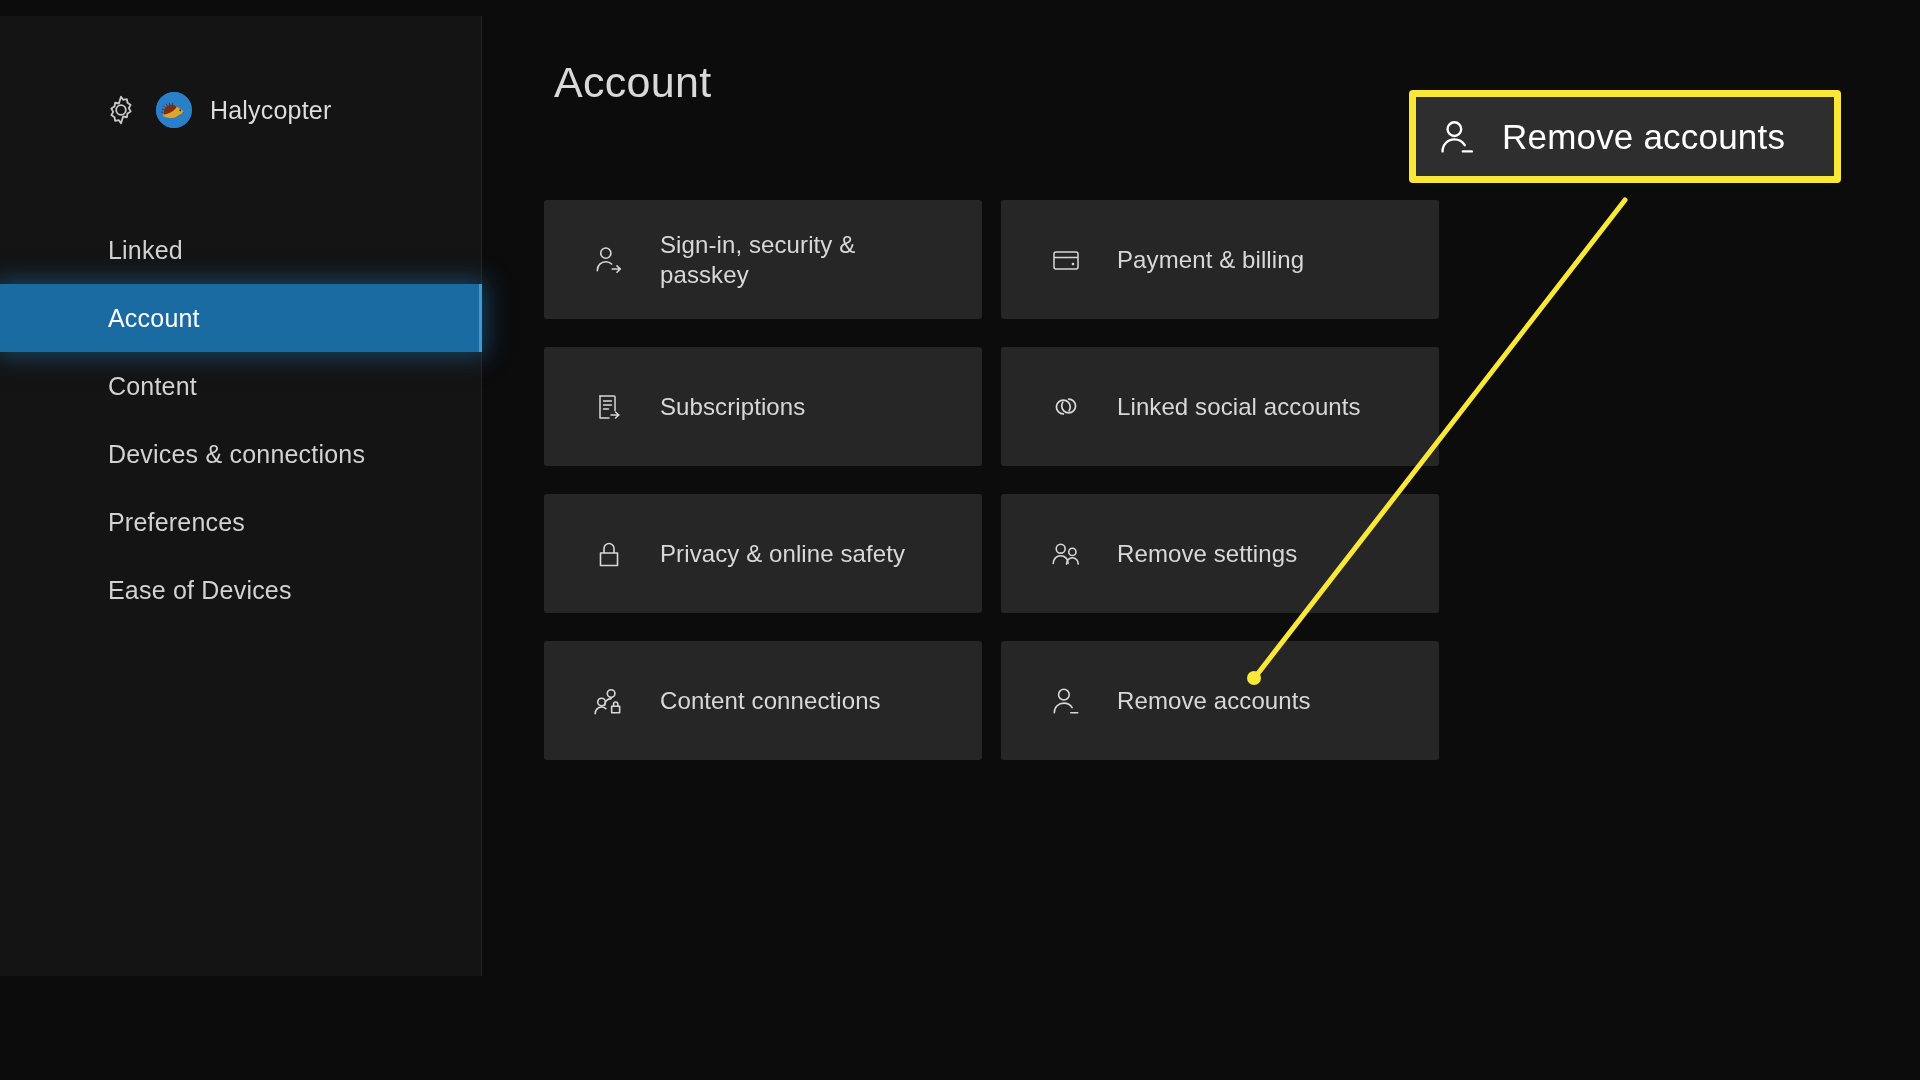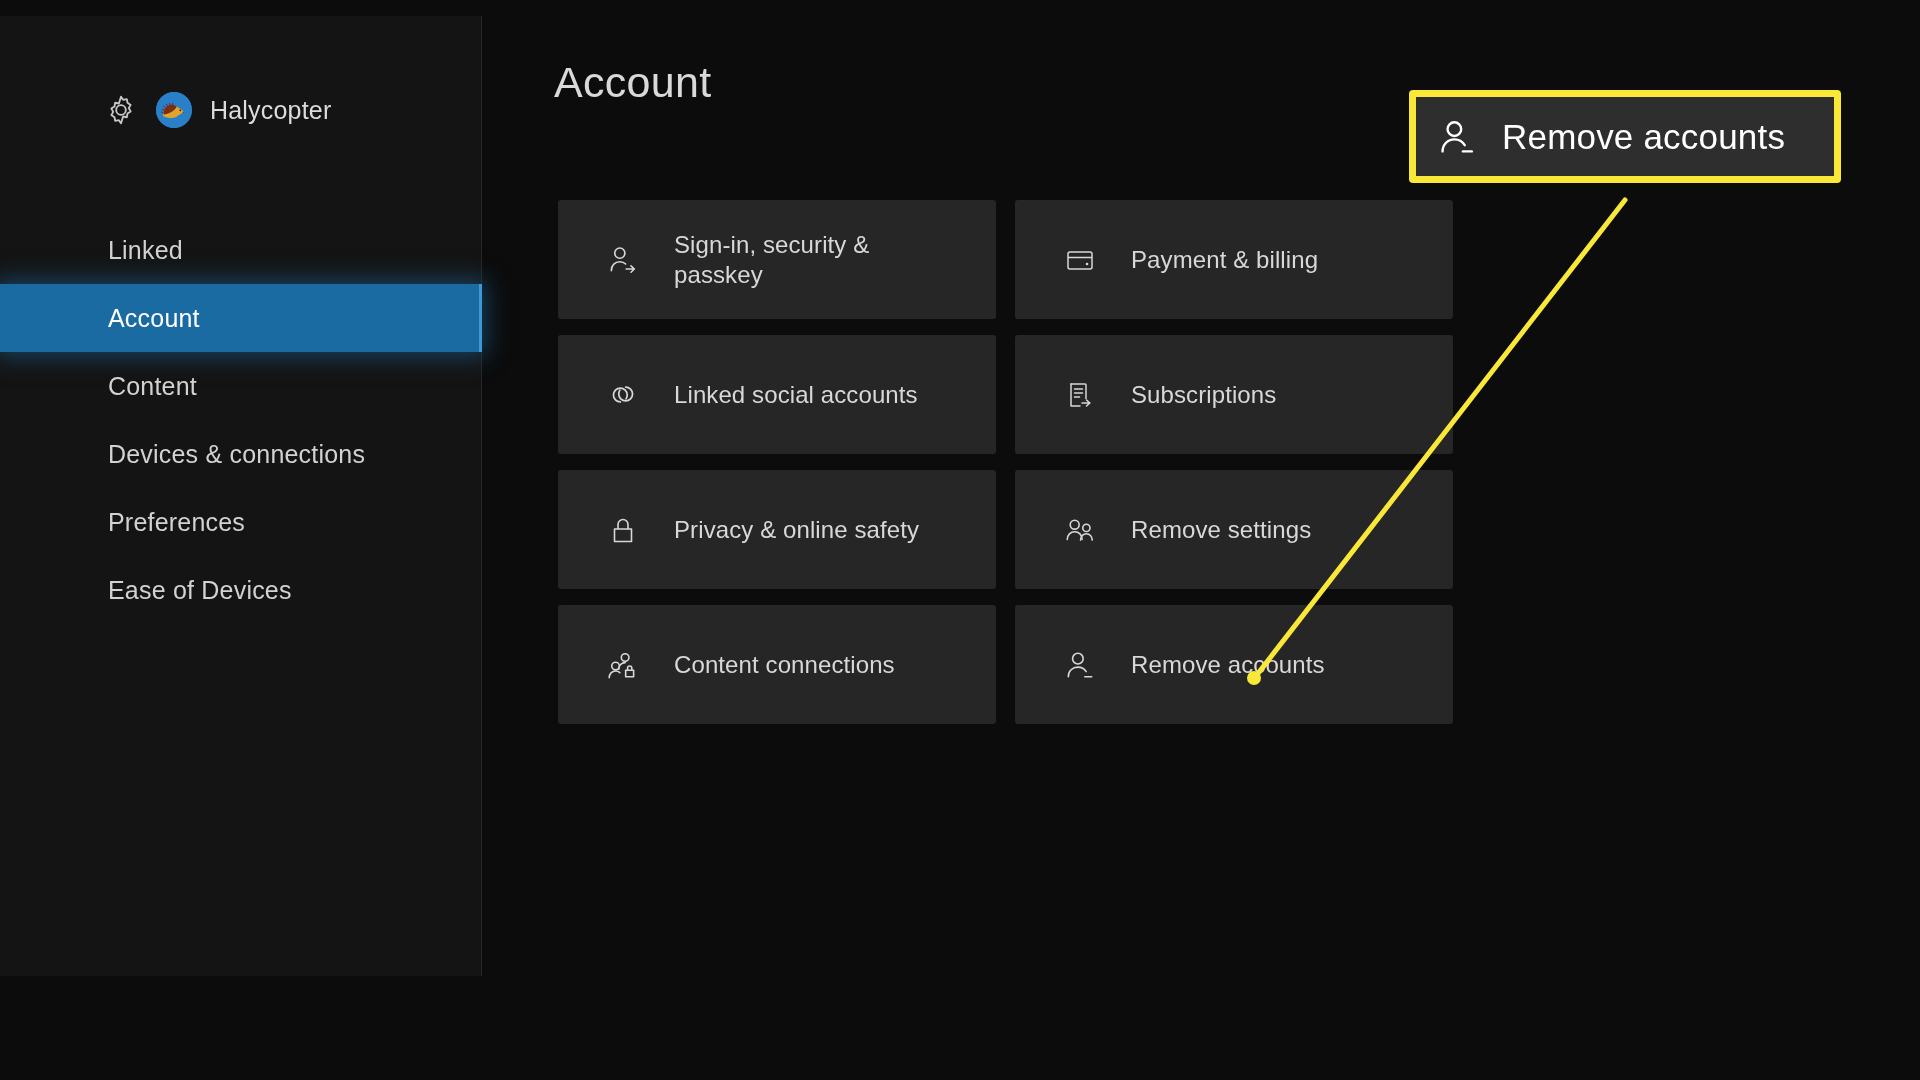--- a/index.html
+++ b/index.html
@@ -111,27 +111,27 @@
     left: 72px;
     top: 58px;
     font-size: 43px;
     color: #d9d9d9;
     font-weight: 400;
     letter-spacing: 0.3px;
   }
 
   .tile-grid {
     position: absolute;
-    left: 76px;
+    left: 62px;
     top: 200px;
     width: 993px;
     display: grid;
     grid-template-columns: 438px 438px;
     grid-auto-rows: 119px;
-    gap: 16px 19px;
+    gap: 28px 19px;
   }
 
   .tile {
     background: #262626;
     border-radius: 3px;
     display: flex;
     align-items: center;
     padding-left: 46px;
     gap: 32px;
   }
@@ -278,38 +278,38 @@
             <rect x="4" y="8" width="24" height="17" rx="2"></rect>
             <path d="M4 13.5h24"></path>
             <circle cx="23" cy="20" r="1.3" fill="#d8d8d8" stroke="none"></circle>
           </svg>
         </span>
         <span class="tile-label">Payment &amp; billing</span>
       </div>
 
       <div class="tile">
         <span class="tile-icon">
-          <svg viewBox="0 0 32 32" width="34" height="34" fill="none" stroke="#d8d8d8" stroke-width="1.6" stroke-linecap="round">
-            <path d="M18.5 8.5c3.6 0 6.5 2.9 6.5 6.5 0 3.6-2.9 6.5-6.5 6.5S12 18.6 12 15c0-1.3.4-2.6 1.1-3.6"></path>
-            <path d="M13.5 22.5C9.9 22.5 7 19.6 7 16c0-3.6 2.9-6.5 6.5-6.5S20 12.4 20 16c0 1.3-.4 2.6-1.1 3.6"></path>
-          </svg>
-        </span>
-        <span class="tile-label">Linked social accounts</span>
-      </div>
-
-      <div class="tile">
-        <span class="tile-icon">
           <svg viewBox="0 0 32 32" width="32" height="32" fill="none" stroke="#d8d8d8" stroke-width="1.5" stroke-linecap="round" stroke-linejoin="round">
             <path d="M7 5h14a1 1 0 011 1v13.5"></path>
             <path d="M7 5v22h9"></path>
             <path d="M10.5 10h8M10.5 14h8M10.5 18h5"></path>
             <path d="M18 24h8M22.5 21l3.3 3-3.3 3"></path>
           </svg>
         </span>
         <span class="tile-label">Subscriptions</span>
+      </div>
+
+      <div class="tile">
+        <span class="tile-icon">
+          <svg viewBox="0 0 32 32" width="34" height="34" fill="none" stroke="#d8d8d8" stroke-width="1.6" stroke-linecap="round">
+            <path d="M18.5 8.5c3.6 0 6.5 2.9 6.5 6.5 0 3.6-2.9 6.5-6.5 6.5S12 18.6 12 15c0-1.3.4-2.6 1.1-3.6"></path>
+            <path d="M13.5 22.5C9.9 22.5 7 19.6 7 16c0-3.6 2.9-6.5 6.5-6.5S20 12.4 20 16c0 1.3-.4 2.6-1.1 3.6"></path>
+          </svg>
+        </span>
+        <span class="tile-label">Linked social accounts</span>
       </div>
 
       <div class="tile">
         <span class="tile-icon">
           <svg viewBox="0 0 32 32" width="32" height="32" fill="none" stroke="#d8d8d8" stroke-width="1.6" stroke-linejoin="round">
             <rect x="7.5" y="15" width="17" height="12.5"></rect>
             <path d="M11 15v-4.5a5 5 0 0110 0V15"></path>
           </svg>
         </span>
         <span class="tile-label">Privacy &amp; online safety</span>

